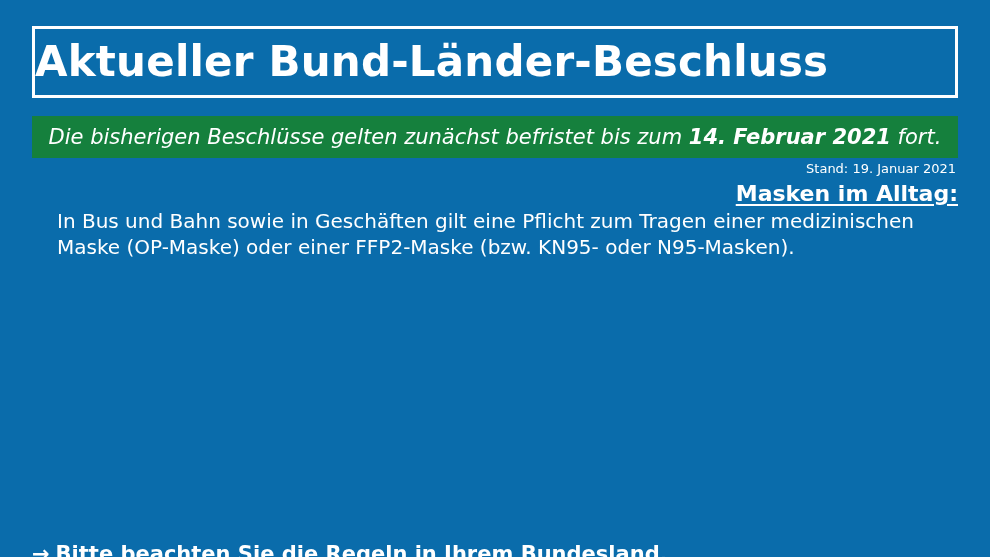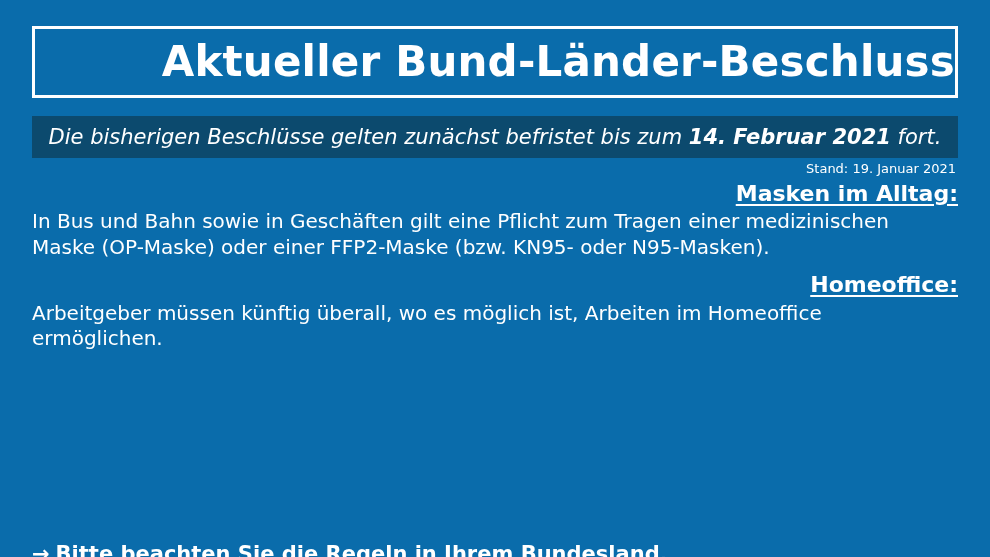--- a/index.html
+++ b/index.html
@@ -21,34 +21,34 @@
     box-sizing: border-box;
     padding: 0 32px;
   }
   
   .title-box {
     margin-top: 26px;
     border: 3px solid #ffffff;
     height: 72px;
     display: flex;
     align-items: center;
-    justify-content: flex-end;
+    justify-content: flex-start;
     box-sizing: border-box;
   }
   .title-text {
     font-size: 42px;
     font-weight: bold;
     letter-spacing: 0.2px;
     line-height: 1;
     white-space: nowrap;
   }
   
   .subtitle-band {
     margin-top: 18px;
-    background: #0c4a6e;
+    background: #15803d;
     height: 42px;
     display: flex;
     align-items: center;
     justify-content: center;
     box-sizing: border-box;
     padding: 12px 14px;
   }
   .subtitle-text {
     font-style: italic;
     font-size: 21px;
@@ -77,20 +77,21 @@
     text-decoration: underline;
     text-underline-offset: 3px;
     margin-bottom: 3px;
     line-height: 1.15;
     text-align: right;
   }
   .section-body {
     font-size: 20px;
     line-height: 1.28;
     max-width: 930px;
+    margin-left: 25px;
   }
   .section-body u {
     text-decoration: underline;
   }
   .section.first {
     margin-top: 6px;
   }
   
   .footer-note {
     position: absolute;
@@ -118,24 +119,20 @@
     <div class="subtitle-text"><span>Die bisherigen Beschlüsse gelten zunächst befristet bis zum </span><b>14. Februar 2021</b><span> fort.</span></div>
   </div>
 
   <div class="stand-line">Stand: 19. Januar 2021</div>
 
   <div class="section first">
     <div class="section-heading">Masken im Alltag:</div>
     <div class="section-body">In Bus und Bahn sowie in Geschäften gilt eine Pflicht zum Tragen einer medizinischen Maske (OP-Maske) oder einer FFP2-Maske (bzw. KN95- oder N95-Masken).</div>
   </div>
 
-  <div class="section">
-    <div class="section-heading">Homeoffice:</div>
-    <div class="section-body">Arbeitgeber müssen künftig überall, wo es möglich ist, Arbeiten im Homeoffice ermöglichen.</div>
-  </div>
 
   <div class="section">
   </div>
 
   <div class="footer-note">
     <span class="arrow-glyph">→</span><span>Bitte beachten Sie die Regeln in Ihrem Bundesland.</span>
   </div>
 
 </div>
 

